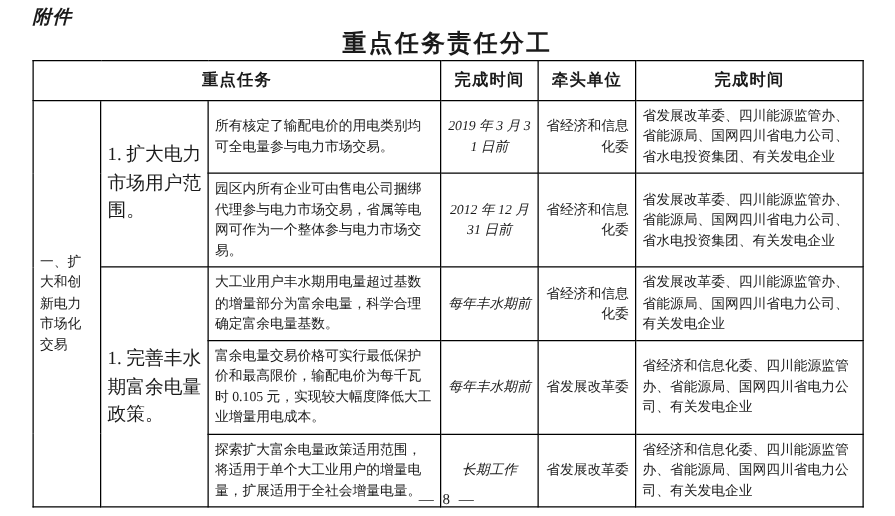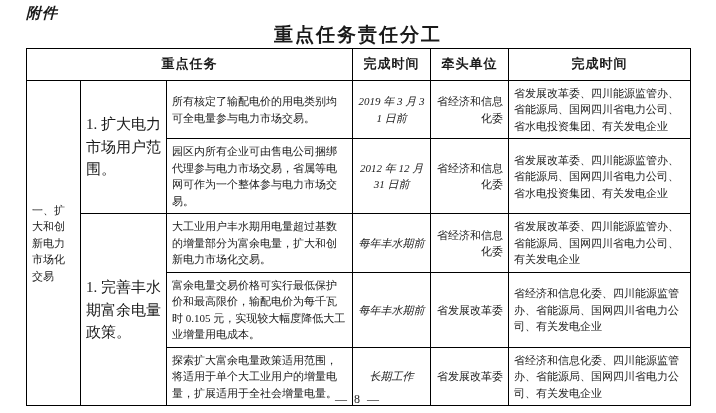--- a/index.html
+++ b/index.html
@@ -147,21 +147,21 @@
         <td class="coop">省发展改革委、四川能源监管办、省能源局、国网四川省电力公司、省水电投资集团、有关发电企业</td>
       </tr>
       <tr>
         <td class="desc">园区内所有企业可由售电公司捆绑代理参与电力市场交易，省属等电网可作为一个整体参与电力市场交易。</td>
         <td class="time">2012 年 12 月 31 日前</td>
         <td class="lead">省经济和信息化委</td>
         <td class="coop">省发展改革委、四川能源监管办、省能源局、国网四川省电力公司、省水电投资集团、有关发电企业</td>
       </tr>
       <tr>
         <td class="task" rowspan="3">1. 完善丰水期富余电量政策。</td>
-        <td class="desc">大工业用户丰水期用电量超过基数的增量部分为富余电量，扩大和创新电力市场化交易。</td>
+        <td class="desc">大工业用户丰水期用电量超过基数的增量部分为富余电量，科学合理确定富余电量基数。</td>
         <td class="time">每年丰水期前</td>
         <td class="lead">省经济和信息化委</td>
         <td class="coop">省发展改革委、四川能源监管办、省能源局、国网四川省电力公司、有关发电企业</td>
       </tr>
       <tr>
         <td class="desc">富余电量交易价格可实行最低保护价和最高限价，输配电价为每千瓦时 0.105 元，实现较大幅度降低大工业增量用电成本。</td>
         <td class="time">每年丰水期前</td>
         <td class="lead">省发展改革委</td>
         <td class="coop">省经济和信息化委、四川能源监管办、省能源局、国网四川省电力公司、有关发电企业</td>
       </tr>

